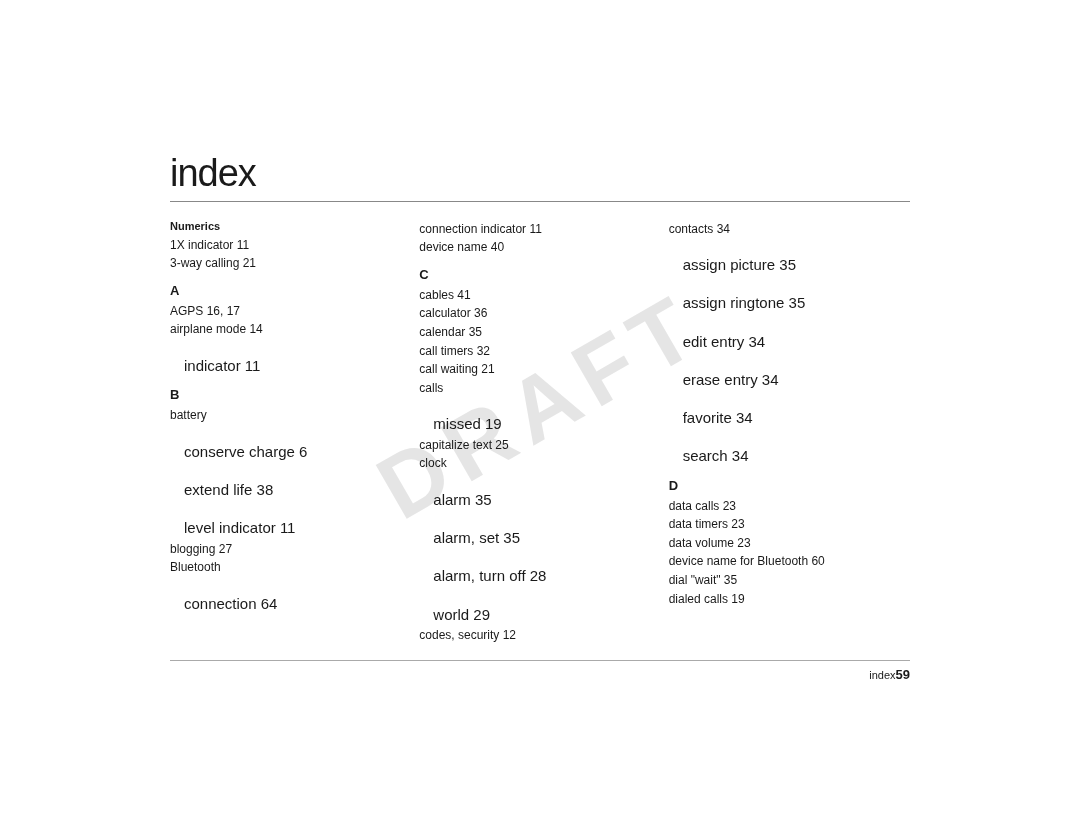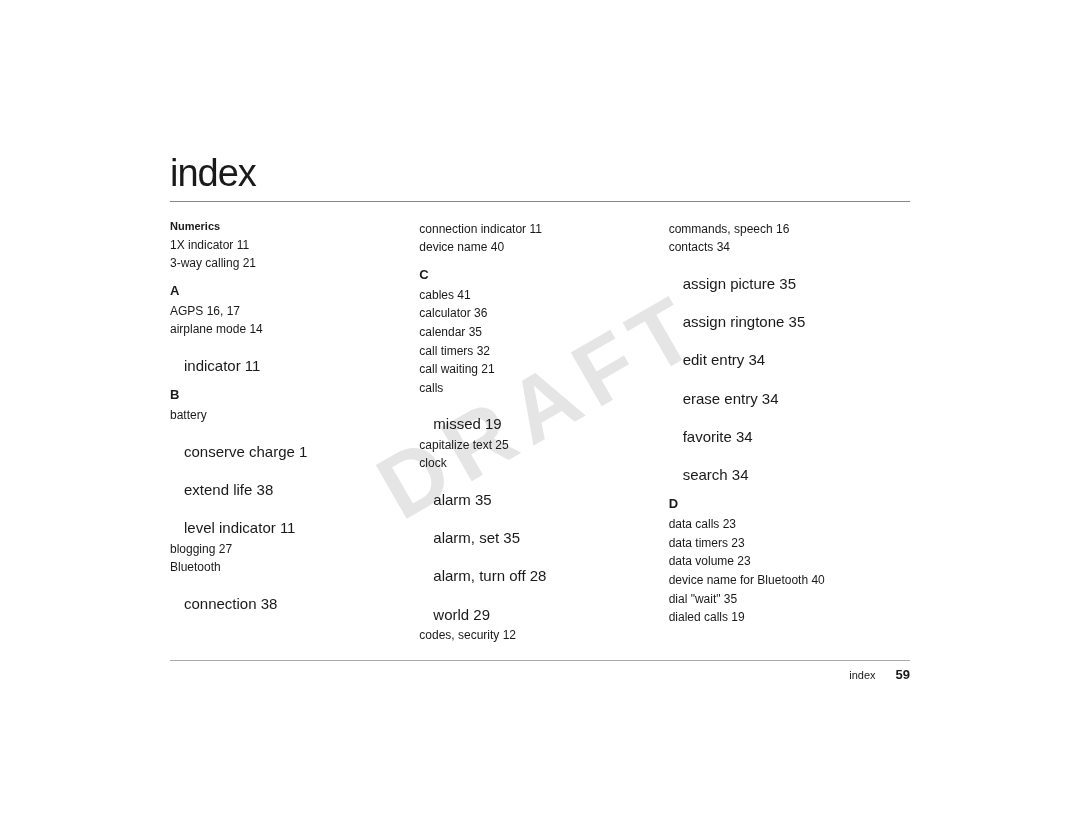--- a/index.html
+++ b/index.html
@@ -71,21 +71,21 @@
       border-top: 1px solid #aaa;
       padding-top: 6px;
     }
     .footer-text {
       font-size: 11px;
       color: #1a1a1a;
     }
     .footer-page {
       font-size: 13px;
       font-weight: bold;
-      margin-left: 20px;
+      margin-left: 0;
     }
     
     .draft-watermark {
       position: absolute;
       top: 50%;
       left: 50%;
       transform: translate(-50%, -60%) rotate(-30deg);
       font-size: 90px;
       font-weight: bold;
       color: rgba(180, 180, 180, 0.35);
@@ -111,26 +111,26 @@
       <div class="entry">1X indicator  11</div>
       <div class="entry">3-way calling  21</div>
 
       <div class="section-letter">A</div>
       <div class="entry">AGPS  16, 17</div>
       <div class="entry">airplane mode  14</div>
       <div class="entry-indent">indicator  11</div>
 
       <div class="section-letter">B</div>
       <div class="entry">battery</div>
-      <div class="entry-indent">conserve charge  1</div>
+      <div class="entry-indent">conserve charge  6</div>
       <div class="entry-indent">extend life  38</div>
       <div class="entry-indent">level indicator  11</div>
       <div class="entry">blogging  27</div>
       <div class="entry">Bluetooth</div>
-      <div class="entry-indent">connection  38</div>
+      <div class="entry-indent">connection  64</div>
     </div>
 
     <div class="col">
       <div class="entry">connection indicator  11</div>
       <div class="entry">device name  40</div>
 
       <div class="section-letter">C</div>
       <div class="entry">cables  41</div>
       <div class="entry">calculator  36</div>
       <div class="entry">calendar  35</div>
@@ -141,34 +141,33 @@
       <div class="entry">capitalize text  25</div>
       <div class="entry">clock</div>
       <div class="entry-indent">alarm  35</div>
       <div class="entry-indent">alarm, set  35</div>
       <div class="entry-indent">alarm, turn off  28</div>
       <div class="entry-indent">world  29</div>
       <div class="entry">codes, security  12</div>
     </div>
 
     <div class="col">
-      <div class="entry">commands, speech  16</div>
       <div class="entry">contacts  34</div>
       <div class="entry-indent">assign picture  35</div>
       <div class="entry-indent">assign ringtone  35</div>
       <div class="entry-indent">edit entry  34</div>
       <div class="entry-indent">erase entry  34</div>
       <div class="entry-indent">favorite  34</div>
       <div class="entry-indent">search  34</div>
 
       <div class="section-letter">D</div>
       <div class="entry">data calls  23</div>
       <div class="entry">data timers  23</div>
       <div class="entry">data volume  23</div>
-      <div class="entry">device name for Bluetooth  40</div>
+      <div class="entry">device name for Bluetooth  60</div>
       <div class="entry">dial "wait"  35</div>
       <div class="entry">dialed calls  19</div>
     </div>
   </div>
 
   <div class="footer-line">
     <span class="footer-text">index</span>
     <span class="footer-page">59</span>
   </div>
 </div>

